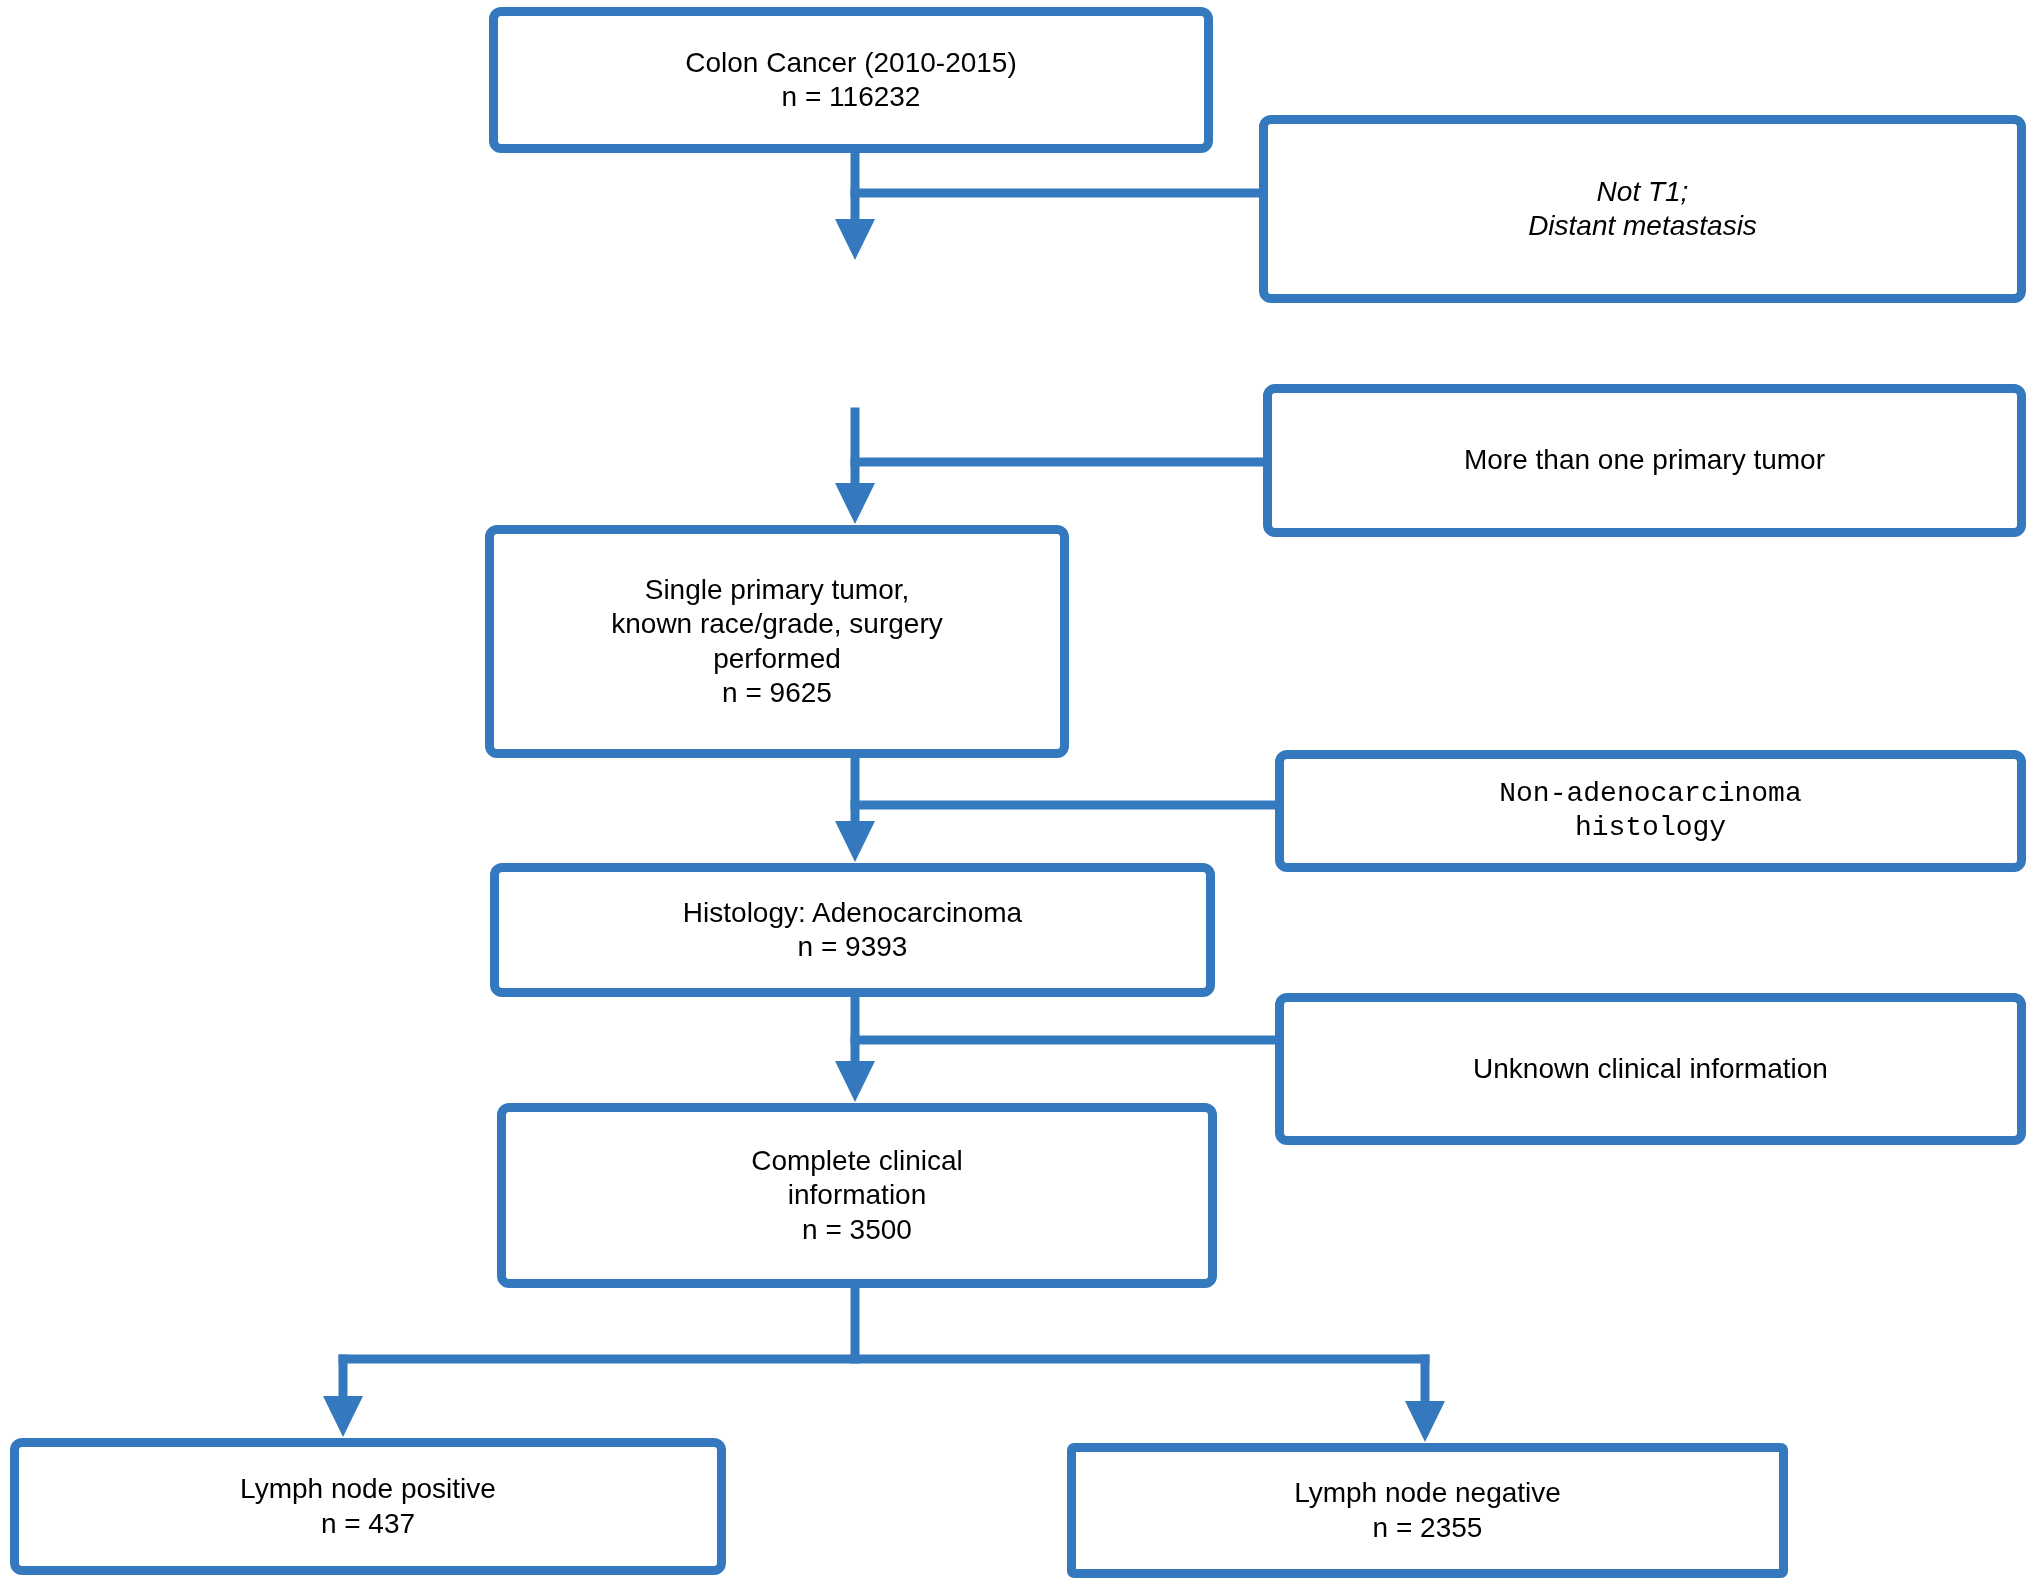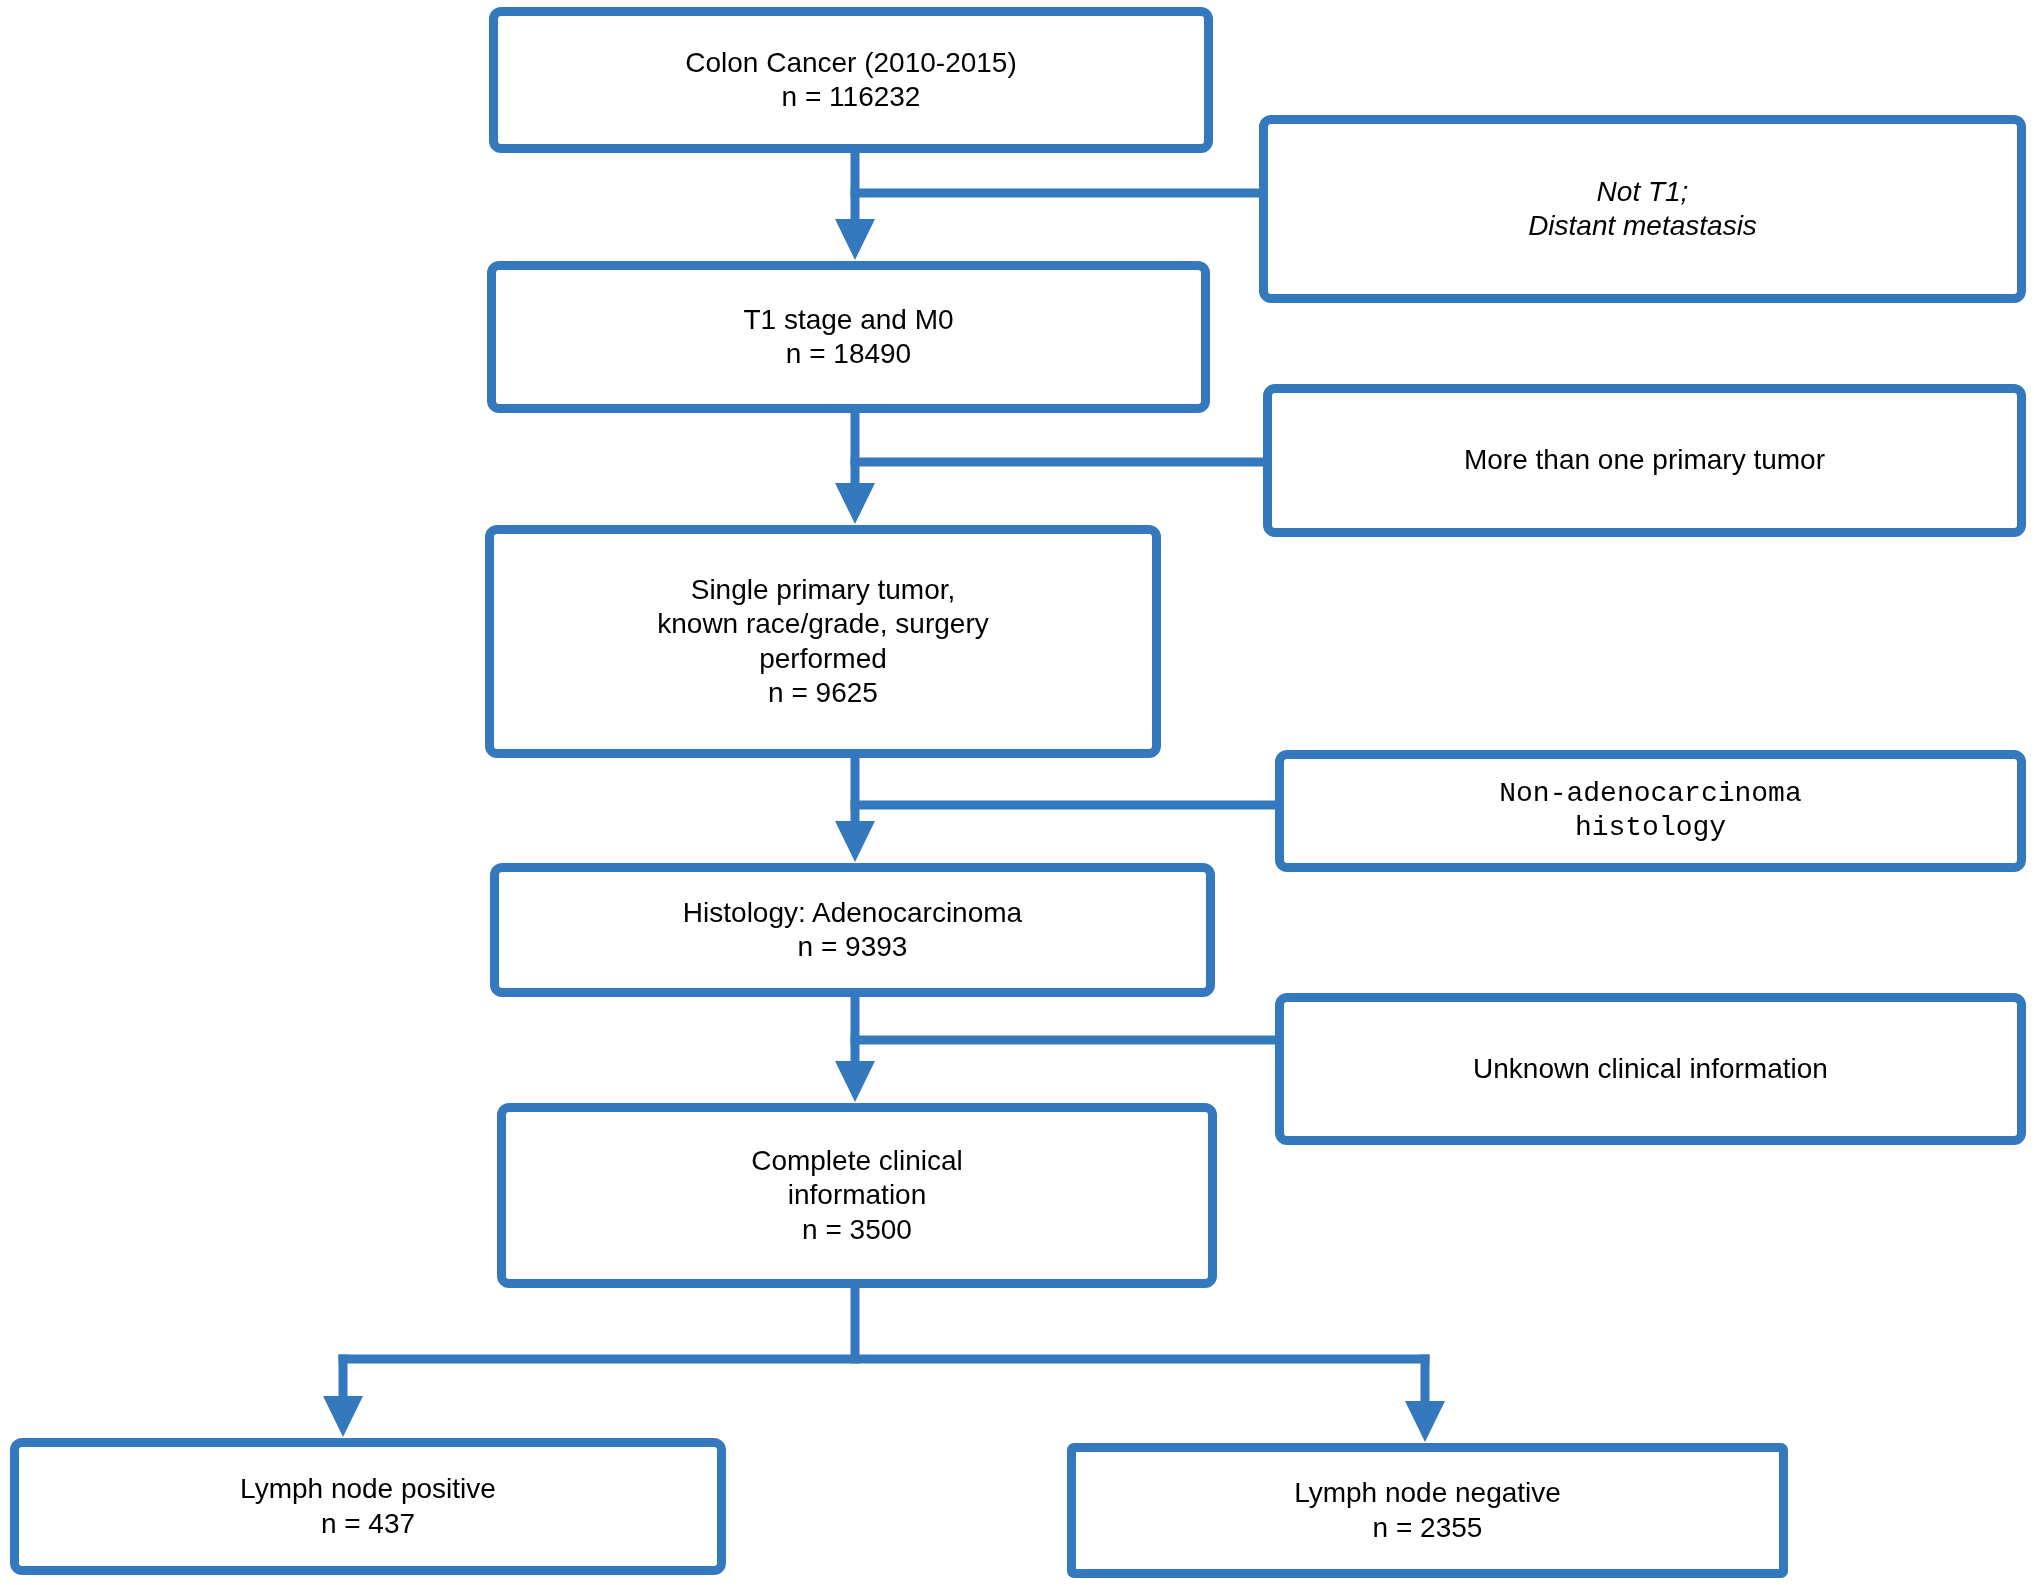--- a/index.html
+++ b/index.html
@@ -51,21 +51,21 @@
     text-align: center;
     white-space: pre-line;
     color: var(--text);
     font-size: 28px;
     line-height: 1.23;
   }
 
   
   .b1 { left: 489px; top: 7px;    width: 724px; height: 146px; }
   .b2 { left: 487px; top: 261px;  width: 723px; height: 152px; }
-  .b3 { left: 485px; top: 525px;  width: 676px; height: 233px; align-items: center; }
+  .b3 { left: 485px; top: 525px;  width: 584px; height: 233px; align-items: center; }
   .b4 { left: 490px; top: 863px;  width: 725px; height: 134px; }
   .b5 { left: 497px; top: 1103px; width: 720px; height: 185px; }
 
   
   .e1 { left: 1259px; top: 115px; width: 767px; height: 188px; font-style: italic; }
   .e2 { left: 1263px; top: 384px; width: 763px; height: 153px; }
   .e3 { left: 1275px; top: 750px; width: 751px; height: 122px; font-family: Liberation Mono, monospace; }
   .e4 { left: 1275px; top: 993px; width: 751px; height: 152px; }
 
   
@@ -111,24 +111,20 @@
   <div class="node b1">
     <div class="txt">Colon Cancer (2010-2015)
 n = 116232</div>
   </div>
 
   <div class="node e1">
     <div class="txt">Not T1;
 Distant metastasis</div>
   </div>
 
-  <div class="node b2">
-    <div class="txt">T1 stage and M0
-n = 18490</div>
-  </div>
 
   <div class="node e2">
     <div class="txt">More than one primary tumor</div>
   </div>
 
   <div class="node b3">
     <div class="txt">Single primary tumor,
 known race/grade, surgery
 performed
 n = 9625</div>

